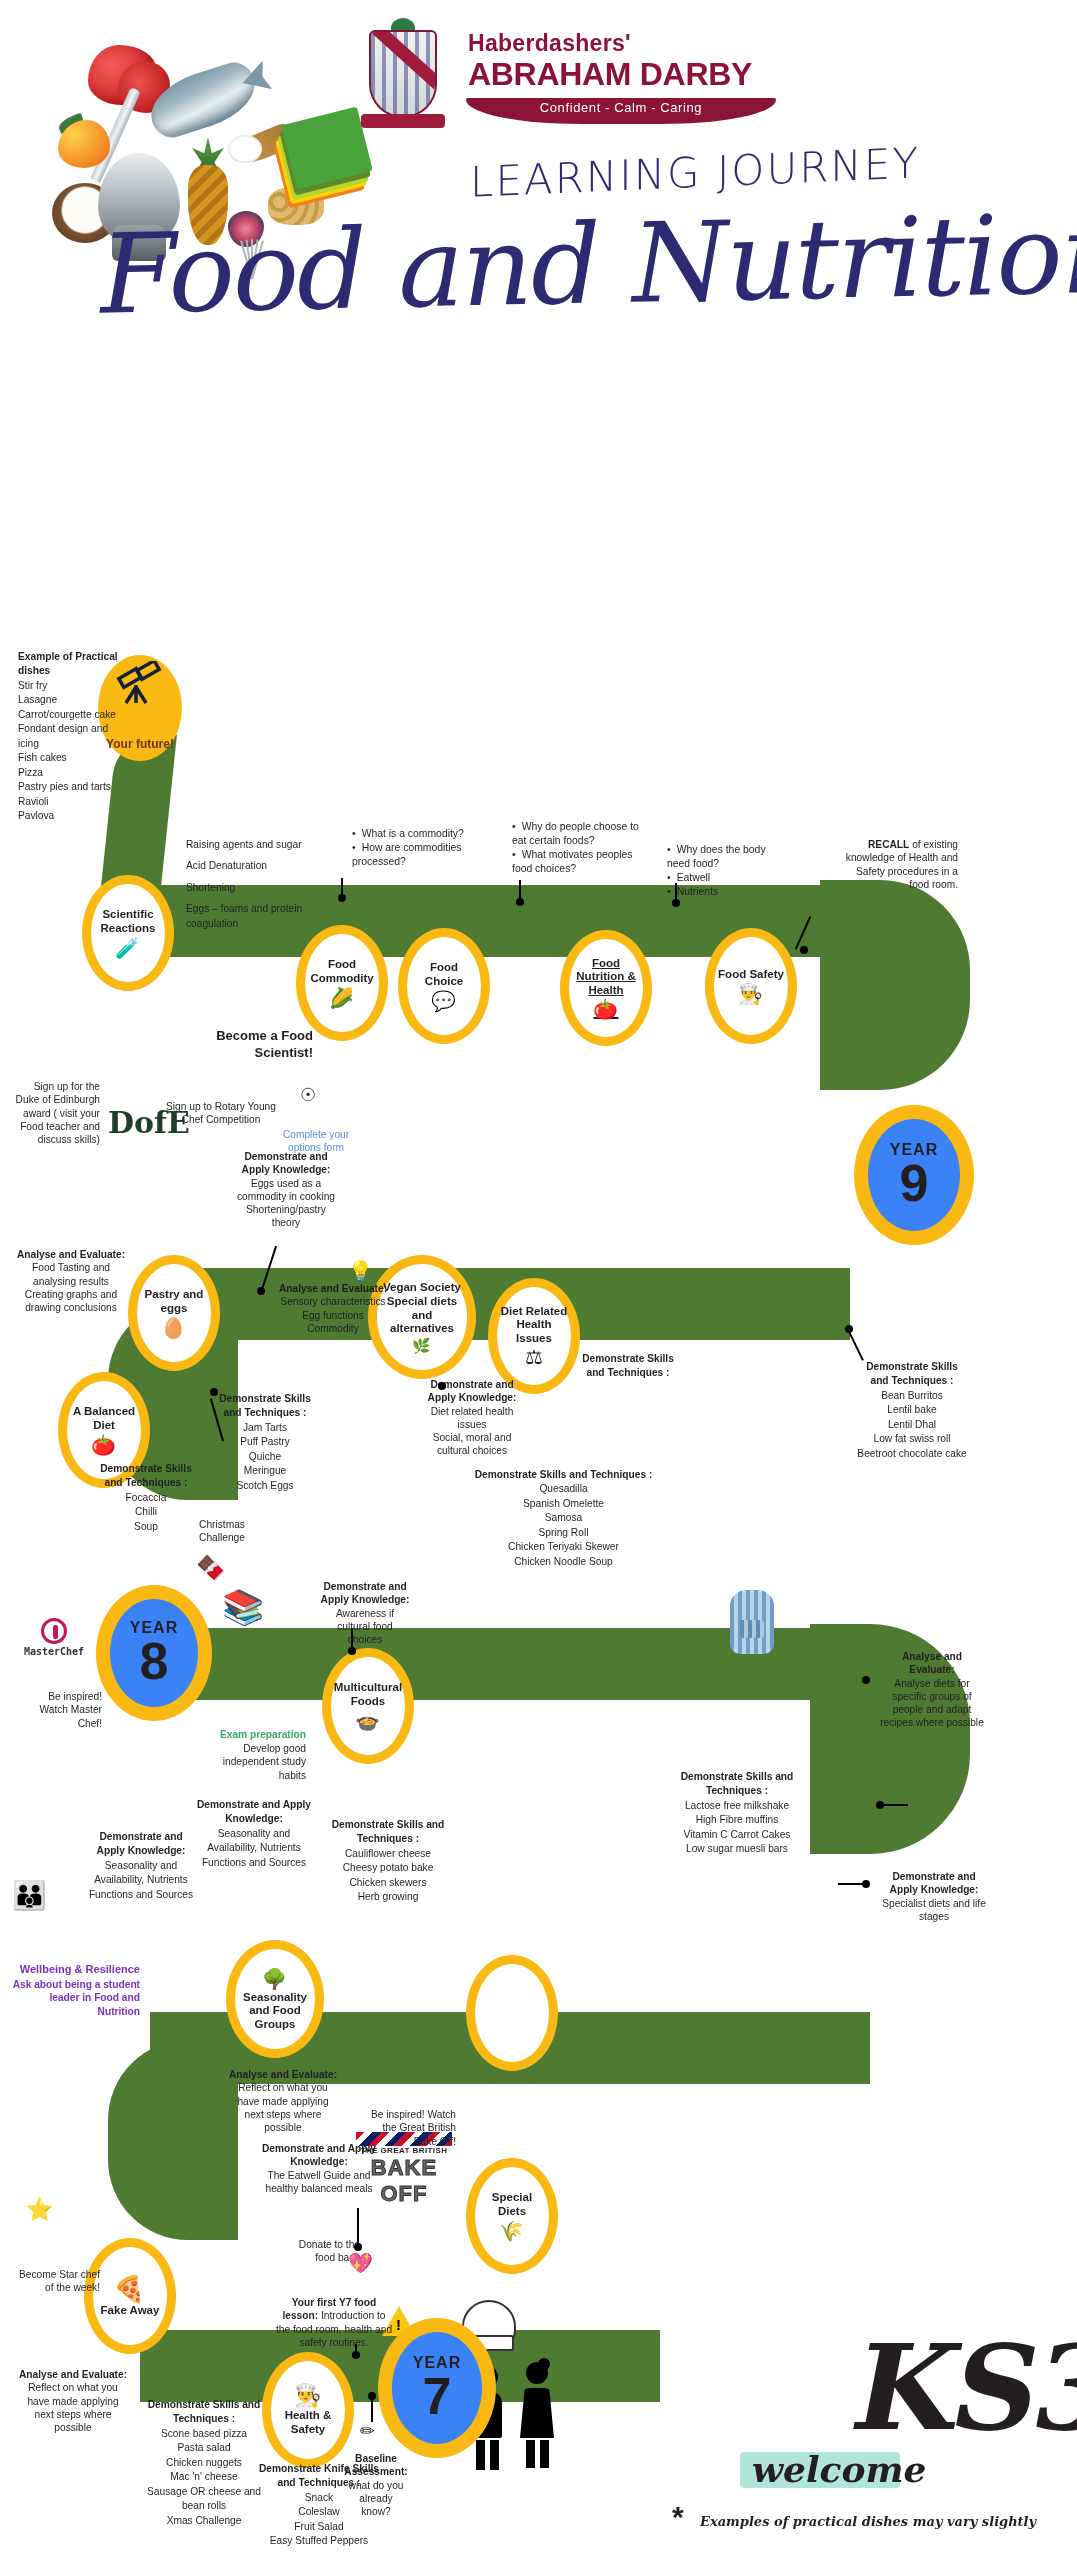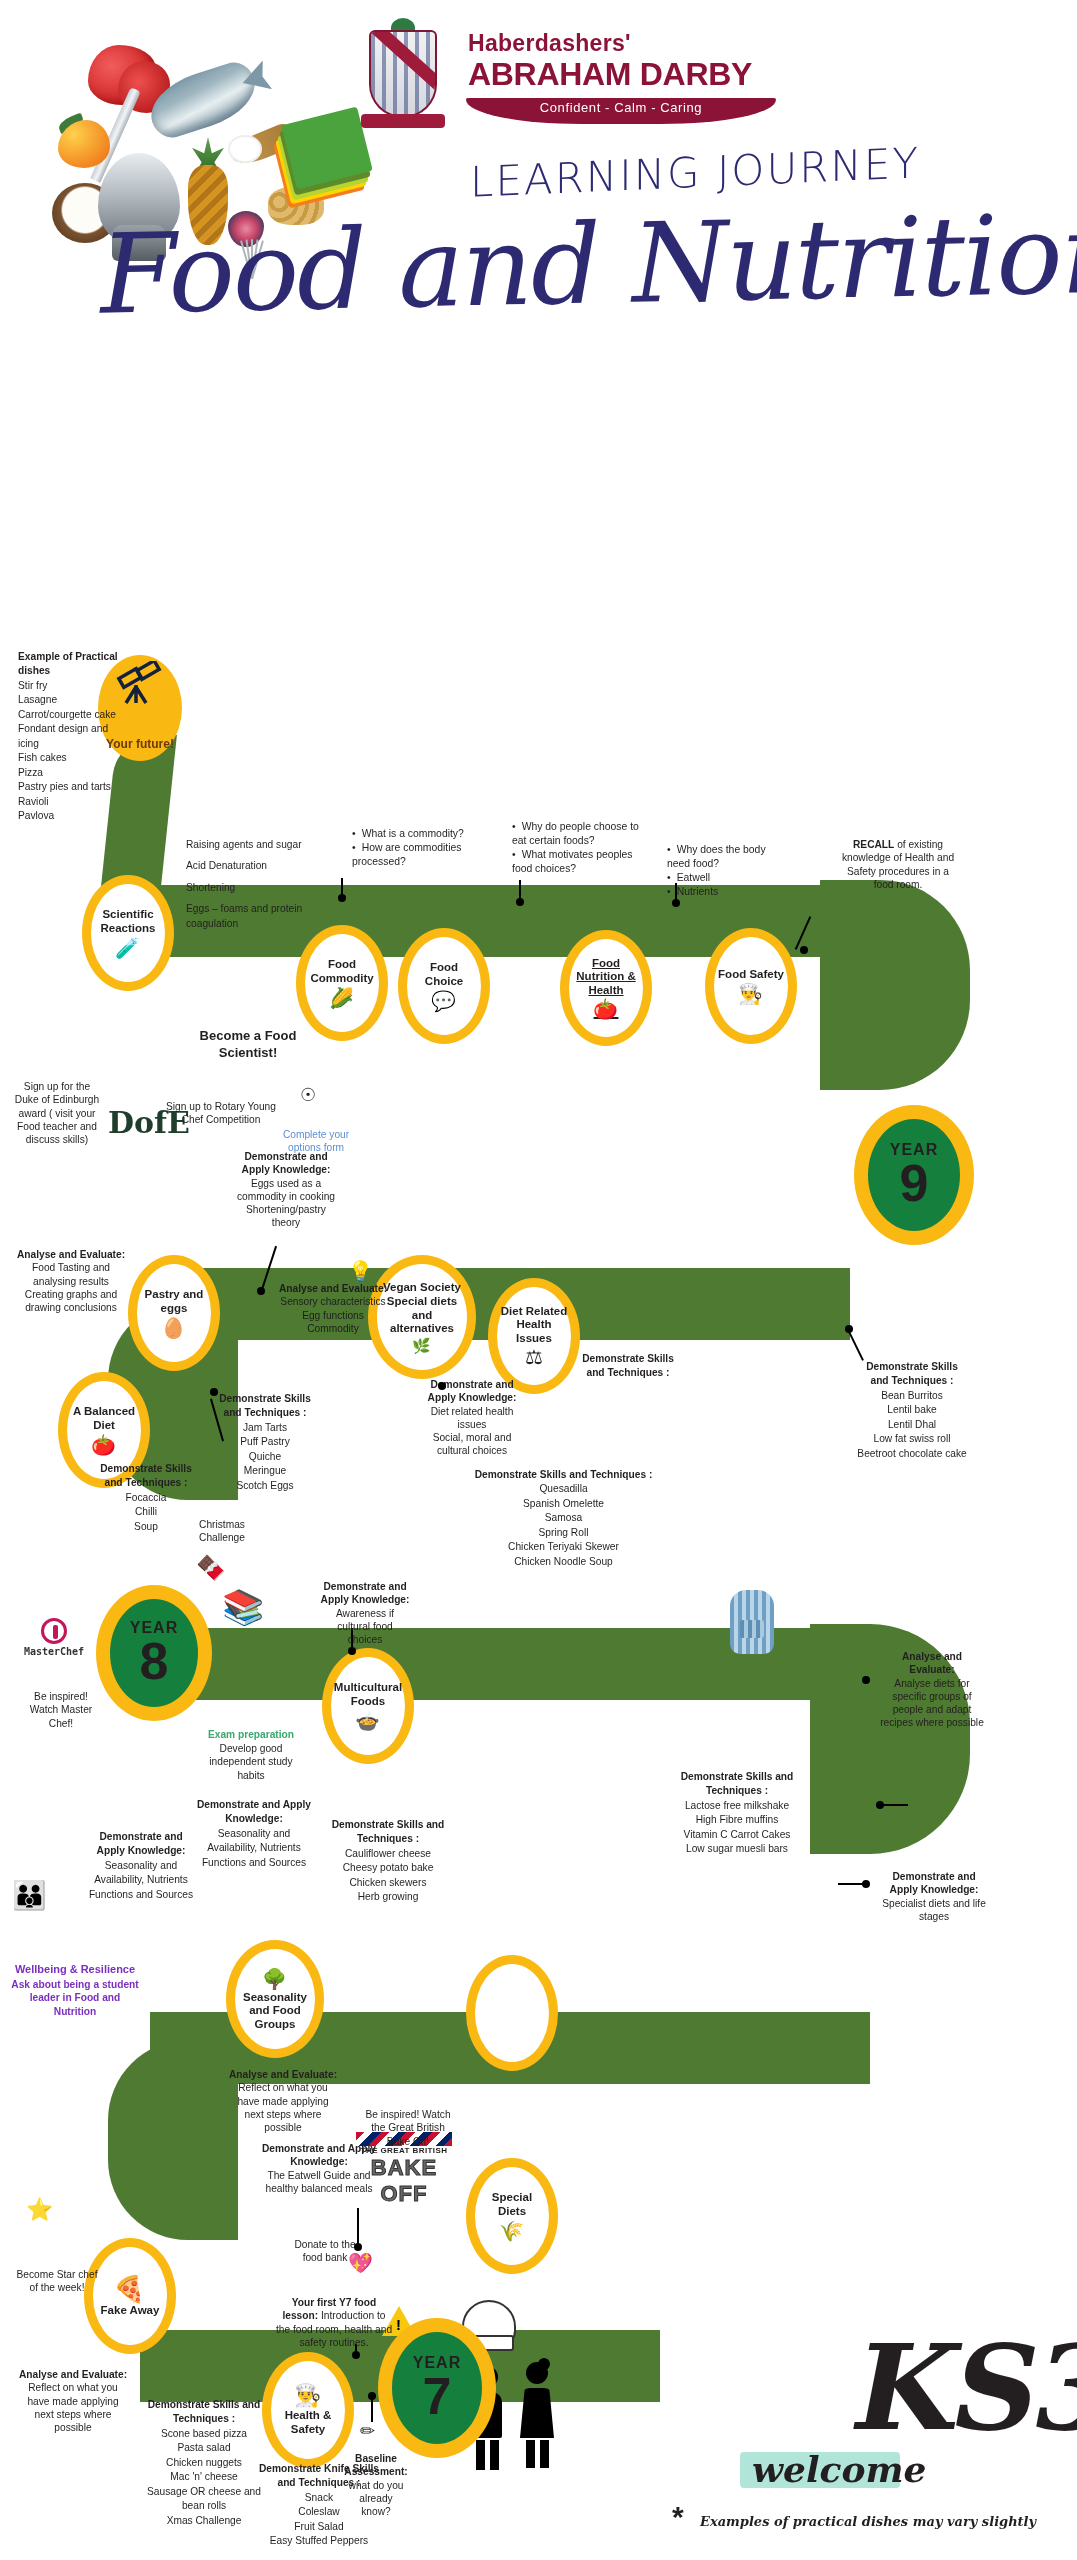--- a/index.html
+++ b/index.html
@@ -97,28 +97,28 @@
 
   
   .green { background:#4e7a31; position:absolute; }
 
   
   .node { position:absolute; border:9px solid #f9b912; background:#fff; border-radius:50%;
     display:flex; flex-direction:column; align-items:center; justify-content:center;
     text-align:center; z-index:6; }
   .node .lbl { font-size:11.5px; font-weight:bold; line-height:1.18; padding:0 3px; }
   .node .emo { font-size:20px; line-height:1; margin-top:2px; }
-  .yearnode { position:absolute; border:14px solid #f9b912; background:#15803d; border-radius:50%;
+  .yearnode { position:absolute; border:14px solid #f9b912; background:#3b82f6; border-radius:50%;
     display:flex; flex-direction:column; align-items:center; justify-content:center; z-index:7; }
   .yearnode .y { font-size:16px; font-weight:bold; letter-spacing:1px; }
   .yearnode .n { font-size:52px; font-weight:bold; line-height:.95; }
 
   .note { position:absolute; font-size:10.2px; line-height:1.3; text-align:center; z-index:8; }
   .note b { font-weight:bold; }
-  .note.l { text-align:center; }
+  .note.l { text-align:right; }
   .notehead { font-weight:bold; }
   .bullets { position:absolute; font-size:10.4px; line-height:1.35; z-index:8; }
   .bullets li { margin-left:12px; }
   .plainlist { position:absolute; font-size:10.2px; line-height:1.42; z-index:8; }
 
   .conn { position:absolute; z-index:5; }
   .dot { position:absolute; width:8px; height:8px; background:#000; border-radius:50%; z-index:9; }
 
   .futurenode { position:absolute; width:84px; height:106px; background:#f9b912; border-radius:50%;
      display:flex; flex-direction:column; align-items:center; justify-content:flex-end; z-index:7; }

